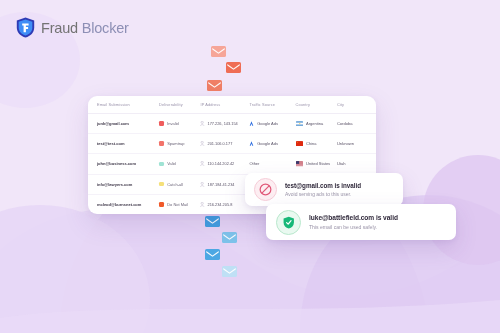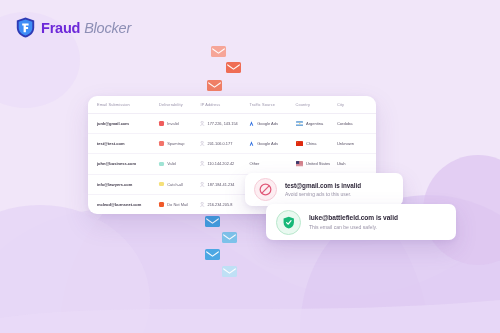--- a/index.html
+++ b/index.html
@@ -9,22 +9,22 @@
     background:#efe2f8;
     position:relative;
   }
   .stage{position:absolute;inset:0;overflow:hidden;background:#f0e4f8;}
   .wave{position:absolute;left:0;top:0;width:500px;height:333px;}
 
   
   .logo{position:absolute;left:16px;top:17px;display:flex;align-items:center;gap:6px;}
   .logo-mark{width:19px;height:21px;flex:0 0 auto;}
   .logo-text{font-size:14.5px;letter-spacing:-0.2px;white-space:nowrap;}
-  .logo-strong{font-weight:700;color:#6d28d9;}
-  .logo-light{font-weight:400;color:#8d8fb5;font-style:italic;}
+  .logo-strong{font-weight:400;color:#737373;}
+  .logo-light{font-weight:400;color:#8d8fb5;}
 
   
   .env{position:absolute;display:block;}
 
   
   .table-card{
     position:absolute;left:88px;top:96px;width:288px;
     background:#ffffff;border-radius:9px;
     box-shadow:0 10px 26px rgba(92,54,140,0.13), 0 2px 6px rgba(92,54,140,0.07);
     overflow:hidden;

